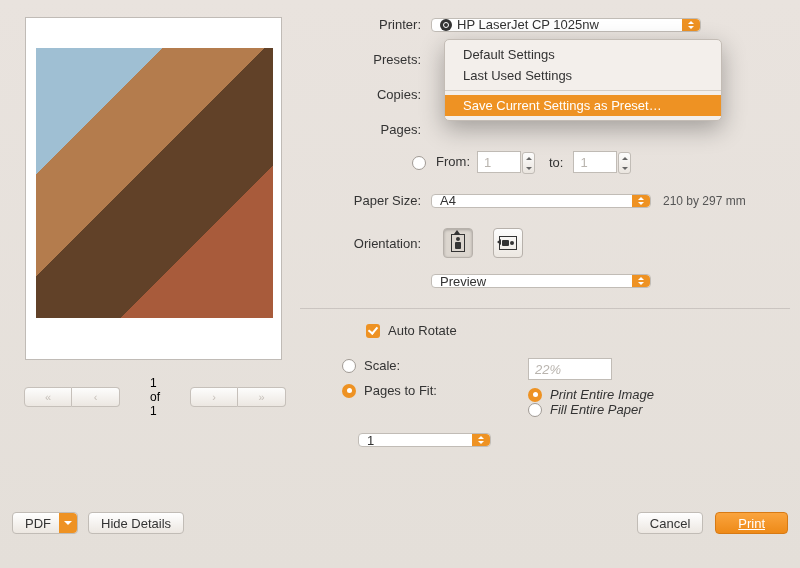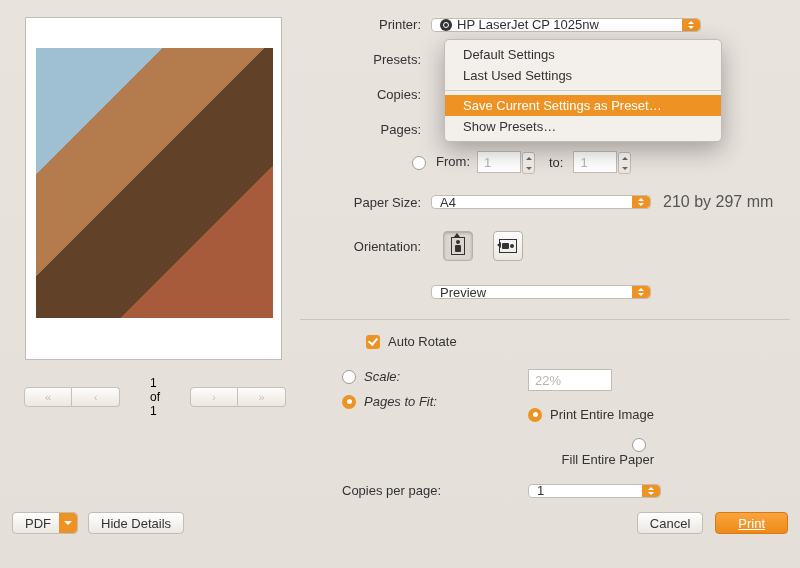--- a/index.html
+++ b/index.html
@@ -28,21 +28,21 @@
   .text-input { height:22px; background:#fff; border:1px solid #c1bcb6; padding:0 6px; font-size:13px; display:flex; align-items:center; }
   .text-input.disabled { color:#b9b4ae; }
   .stepper { position:relative; }
   .stepper .st { position:absolute; right:-15px; top:0; width:13px; height:22px; background:linear-gradient(#fdfdfd,#eae5df); border:1px solid #c1bcb6; border-radius:3px; display:flex;flex-direction:column; }
   .stepper .st div{flex:1;display:flex;align-items:center;justify-content:center;}
   .stepper .st div::before{content:"";border-left:3px solid transparent;border-right:3px solid transparent;}
   .stepper .st .up::before{border-bottom:3px solid #666;}
   .stepper .st .dn::before{border-top:3px solid #666;}
 
   .paper-dd { width:220px; }
-  .paper-info { margin-left:12px; font-size:16px; color:#555; }
+  .paper-info { margin-left:12px; font-size:12px; color:#555; }
 
   .orient-btn { width:30px; height:30px; background:linear-gradient(#fdfdfd,#ece7e1); border:1px solid #b7b1ab; border-radius:4px; display:flex; align-items:center; justify-content:center; margin-right:8px; position:relative; }
   .orient-btn.active { box-shadow: inset 0 1px 3px rgba(0,0,0,0.25); background:#dcd6cf; }
   .orient-ico { width:14px; height:18px; border:1.5px solid #333; position:relative; }
   .orient-ico.landscape { width:18px; height:14px; }
   .orient-ico .person { position:absolute; left:50%; top:50%; transform:translate(-50%,-50%); width:6px; display:flex; flex-direction:column; align-items:center; }
   .orient-ico .person .h { width:4px;height:4px;background:#333;border-radius:50%; }
   .orient-ico .person .b { width:6px;height:7px;background:#333;border-radius:1px; margin-top:1px; }
   .orient-ico.landscape .person { transform: translate(-50%,-50%) rotate(90deg); }
   .orient-ico .arrow { position:absolute; top:-5px; left:2px; width:0;height:0;border-left:3px solid transparent;border-right:3px solid transparent;border-bottom:4px solid #333; }
@@ -53,21 +53,21 @@
 
   .checkbox-wrapper { display:flex; align-items:center;padding-left:24px; }
   .cb { width:14px; height:14px; background:#ee9223; border-radius:3px; margin-right:8px; display:flex;align-items:center;justify-content:center; }
   .cb::after { content:""; width:4px;height:7px;border:solid #fff;border-width:0 2px 2px 0; transform:rotate(40deg); margin-top:-2px; }
 
   .radio { width:14px;height:14px;border-radius:50%;border:1px solid #a09a94;background:#fff;margin-right:8px;display:flex;align-items:center;justify-content:center; flex-shrink:0; }
   .radio.sel { border:none; background:#ee9223; }
   .radio.sel::after { content:""; width:5px;height:5px;background:#fff;border-radius:50%; }
   .scale-row-pair { display:flex; }
   .scale-left { display:flex;flex-direction:column;gap:10px; width:170px; }
-  .scale-left div { display:flex; align-items:center;font-style:italic; }
+  .scale-left div { display:flex; align-items:center; }
 
   .copies-dd { width:133px; }
 
   .bottom-bar { position:absolute; left:0; bottom:0; right:0; height:56px; display:flex; align-items:flex-start; padding: 0 12px; }
   .btn { height:22px; padding: 0 12px; background:linear-gradient(#fff,#ece7e1); border:1px solid #c1bcb6; border-radius:4px; font-size:13px; display:flex; align-items:center; justify-content:center; }
   .btn.primary { background:linear-gradient(#faa43e,#ee8a18); border:1px solid #d77a14; color:#fff; padding:0 22px;text-decoration:underline; }
   .pdf-btn { position:relative; padding-right:26px; }
   .pdf-btn .cap { position:absolute; right:0; top:0; width:18px; height:100%; background:#ee9223; border-top-right-radius:4px; border-bottom-right-radius:4px; display:flex; align-items:center; justify-content:center; }
   .pdf-btn .cap::after { content:""; border-left:4px solid transparent; border-right:4px solid transparent; border-top:4px solid #fff; }
   .spacer { flex:1; }
@@ -148,21 +148,21 @@
 
   <div class="row">
     <div class="label" style="width:131px;">Paper Size:</div>
     <div class="dropdown paper-dd">
       <span>A4</span>
       <div class="cap"></div>
     </div>
     <div class="paper-info">210 by 297 mm</div>
   </div>
 
-  <div class="row" style="margin-bottom:24px;gap:12px;">
+  <div class="row" style="margin-bottom:16px;gap:12px;">
     <div class="label" style="width:131px;">Orientation:</div>
     <div class="orient-btn active">
       <div class="orient-ico">
         <div class="arrow"></div>
         <div class="person">
             <div class="h"></div>
             <div class="b"></div>
           </div>
       </div>
     </div>
@@ -197,52 +197,50 @@
     <div class="scale-left">
       <div>
         <span class="radio"></span>
         <span>Scale:</span>
       </div>
       <div>
         <span class="radio sel"></span>
         <span>Pages to Fit:</span>
       </div>
     </div>
-    <div style="display:flex; flex-direction:column; gap:16px; margin-left:16px;">
+    <div style="display:flex; flex-direction:column; gap:0; margin-left:16px;font-style:italic;">
       <div class="text-input disabled" style="width:84px;">
         <span>22%</span>
       </div>
-      <div style="display:flex;align-items:center;">
+      <div style="display:flex;align-items:center;margin-top:7px;">
         <span class="radio sel"></span>
         <span>Print Entire Image</span>
       </div>
-      <div style="display:flex;align-items:flex-end;flex-direction:column;">
+      <div style="display:flex;align-items:center;">
         <span class="radio"></span>
         <span>Fill Entire Paper</span>
       </div>
     </div>
   </div>
 
   <div class="row" style="margin-left:42px; margin-top:16px;">
-    <div style="width:170px;">Copies per page:</div>
     <div class="dropdown copies-dd" style="margin-left:16px;">
       <span>1</span>
       <div class="cap"></div>
     </div>
   </div>
 </div>
 
 <div class="presets-cap"></div>
 
 <div class="menu">
   <div class="menu-item">Default Settings</div>
   <div class="menu-item">Last Used Settings</div>
   <div class="menu-sep"></div>
   <div class="menu-item sel">Save Current Settings as Preset…</div>
-  <div class="menu-item">Show Presets…</div>
 </div>
 
 <div class="bottom-bar">
   <div class="btn pdf-btn">
     <span>PDF</span>
     <div class="cap"></div>
   </div>
   <div style="width:10px;"></div>
   <div class="btn">Hide Details</div>
   <div class="spacer"></div>

